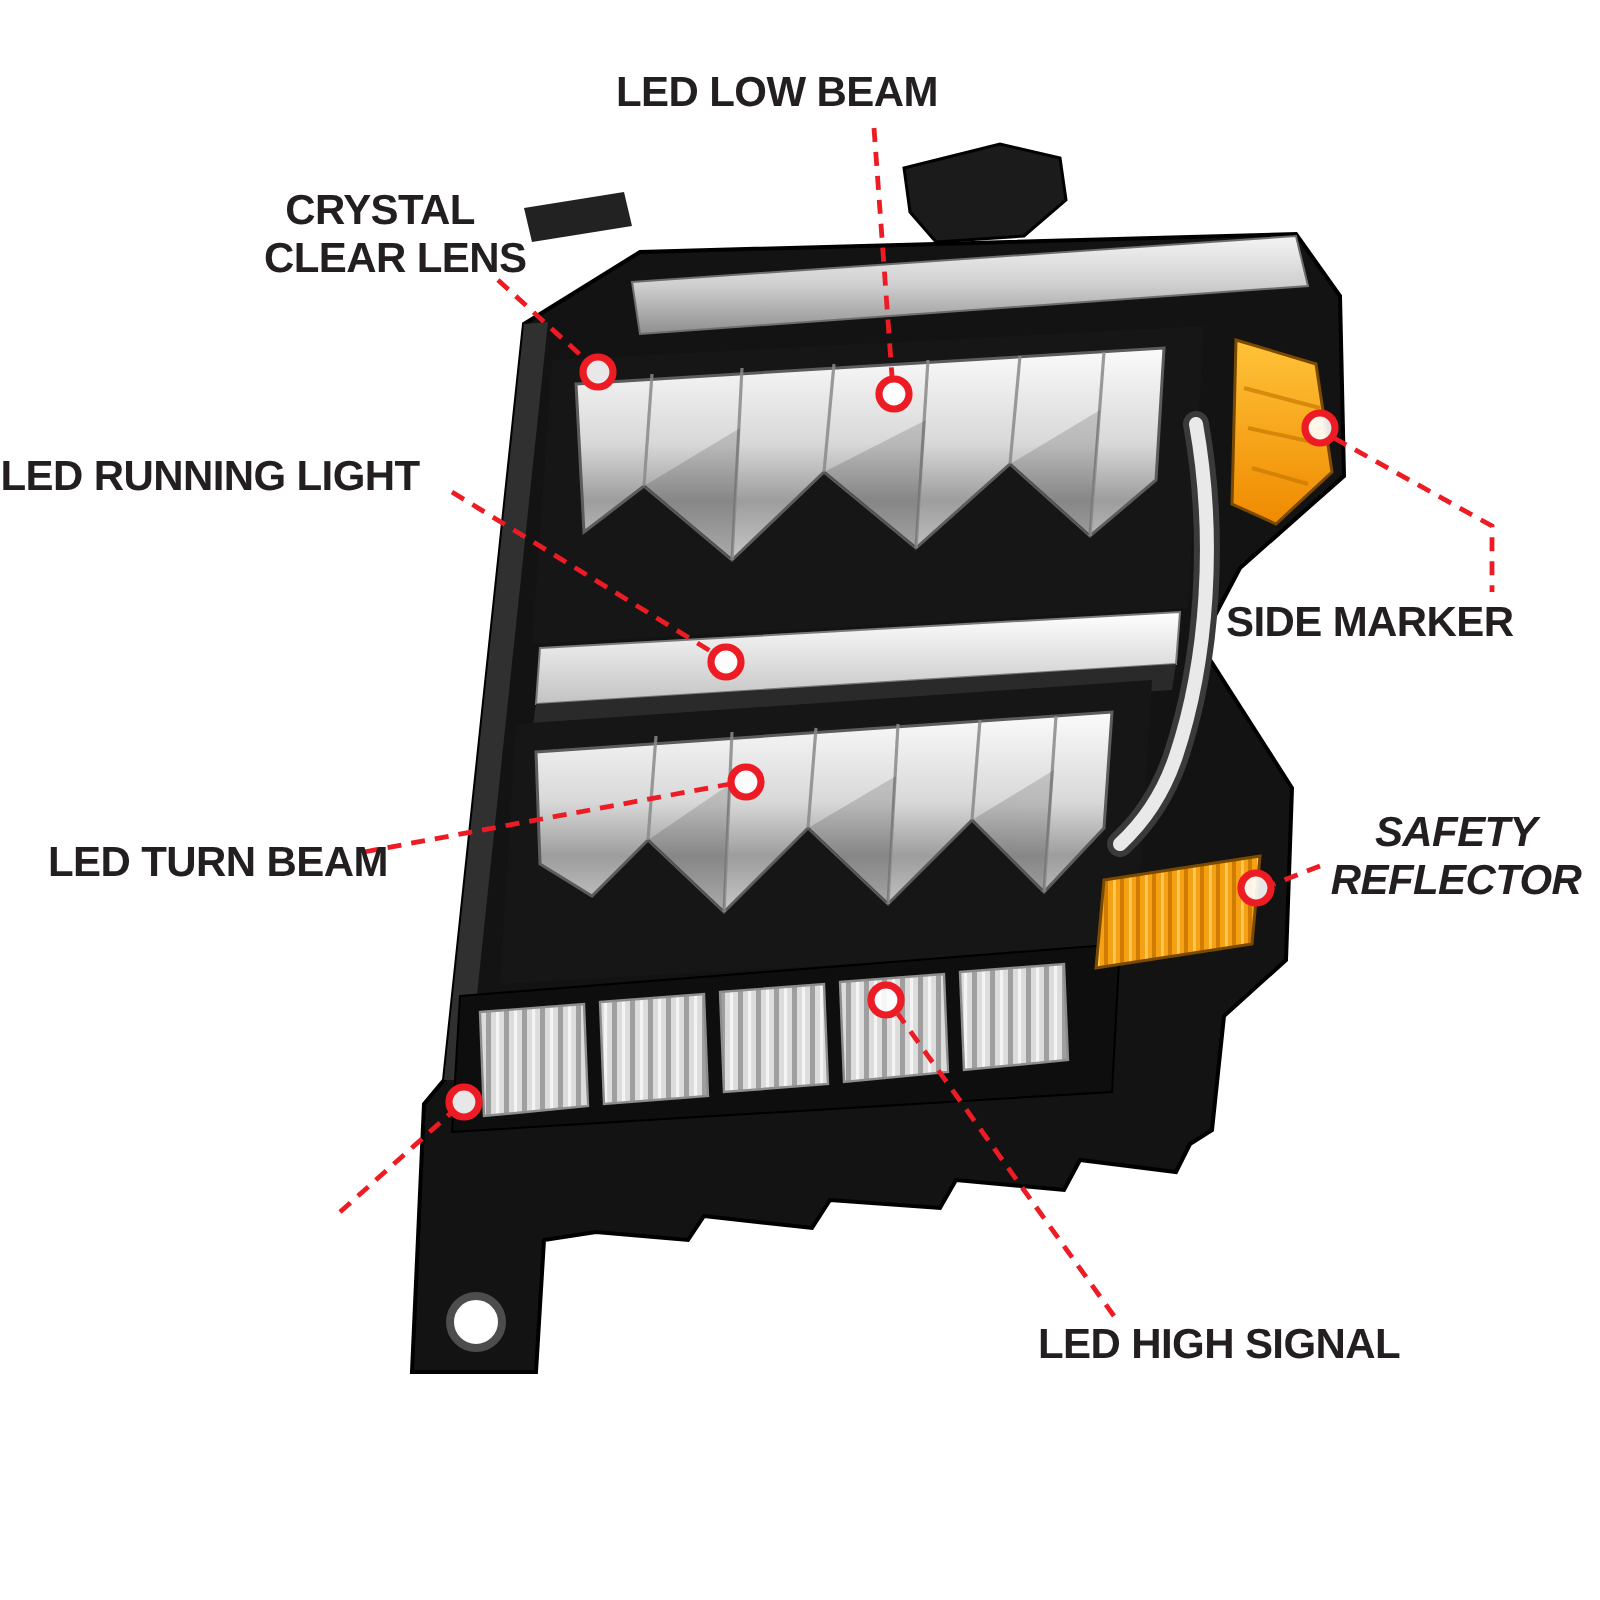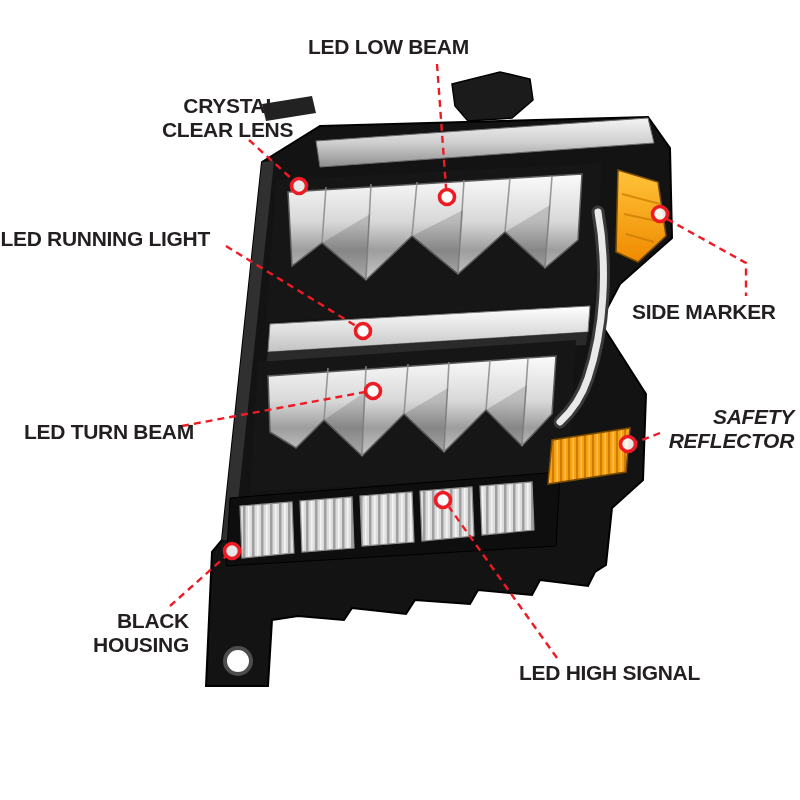--- a/index.html
+++ b/index.html
@@ -12,21 +12,21 @@
   }
   .stage { position: absolute; inset: 0; width: 800px; height: 800px; }
   svg.diagram { position: absolute; left: 0; top: 0; }
   .callout {
     position: absolute;
     color: #231f20;
     font-weight: 700;
     font-size: 21px;
     line-height: 24px;
     letter-spacing: -0.3px;
-    text-align: right;
+    text-align: center;
     white-space: nowrap;
     user-select: none;
   }
   .callout .ln { display: block; }
 </style>
 </head>
 <body>
 
 <div class="stage">
 
@@ -175,36 +175,32 @@
       <circle cx="660" cy="214" r="7.5"></circle>
       <circle cx="628" cy="444" r="7.5"></circle>
       <circle cx="373" cy="391" r="7.5"></circle>
       <circle cx="232" cy="551" r="7.5"></circle>
       <circle cx="443" cy="500" r="7.5"></circle>
     </g>
   </svg>
 
   <div class="callout" style="left:308px; top:35px; width:150px;">LED LOW BEAM</div>
 
-  <div class="callout" style="left:132px; top:94px; width:116px;margin-left:30px;">
+  <div class="callout" style="left:132px; top:94px; width:116px;">
     <span class="ln">CRYSTAL</span>
     <span class="ln">CLEAR LENS</span>
   </div>
 
   <div class="callout" style="left:0; top:227px; width:210px;">LED RUNNING LIGHT</div>
 
-  <div class="callout" style="left:613px; top:300px; width:138px;margin-left:19px;">SIDE MARKER</div>
+  <div class="callout" style="left:613px; top:300px; width:138px;">SIDE MARKER</div>
 
   <div class="callout" style="left:24px; top:420px; width:158px;">LED TURN BEAM</div>
 
   <div class="callout" style="left:662px; top:405px; width:132px;font-style:italic;">
     <span class="ln">SAFETY</span>
     <span class="ln">REFLECTOR</span>
   </div>
 
-  <div class="callout" style="left:85px; top:609px; width:104px;">
-    <span class="ln">BLACK</span>
-    <span class="ln">HOUSING</span>
-  </div>
 
   <div class="callout" style="left:519px; top:661px; width:174px;">LED HIGH SIGNAL</div>
 
 </div>
 
 </body></html>

